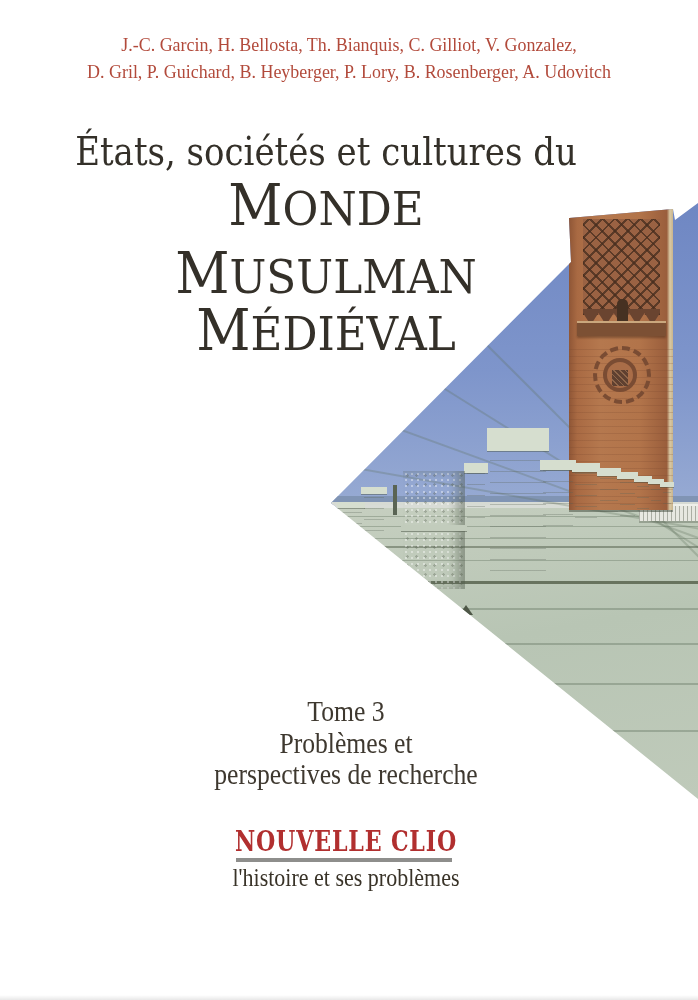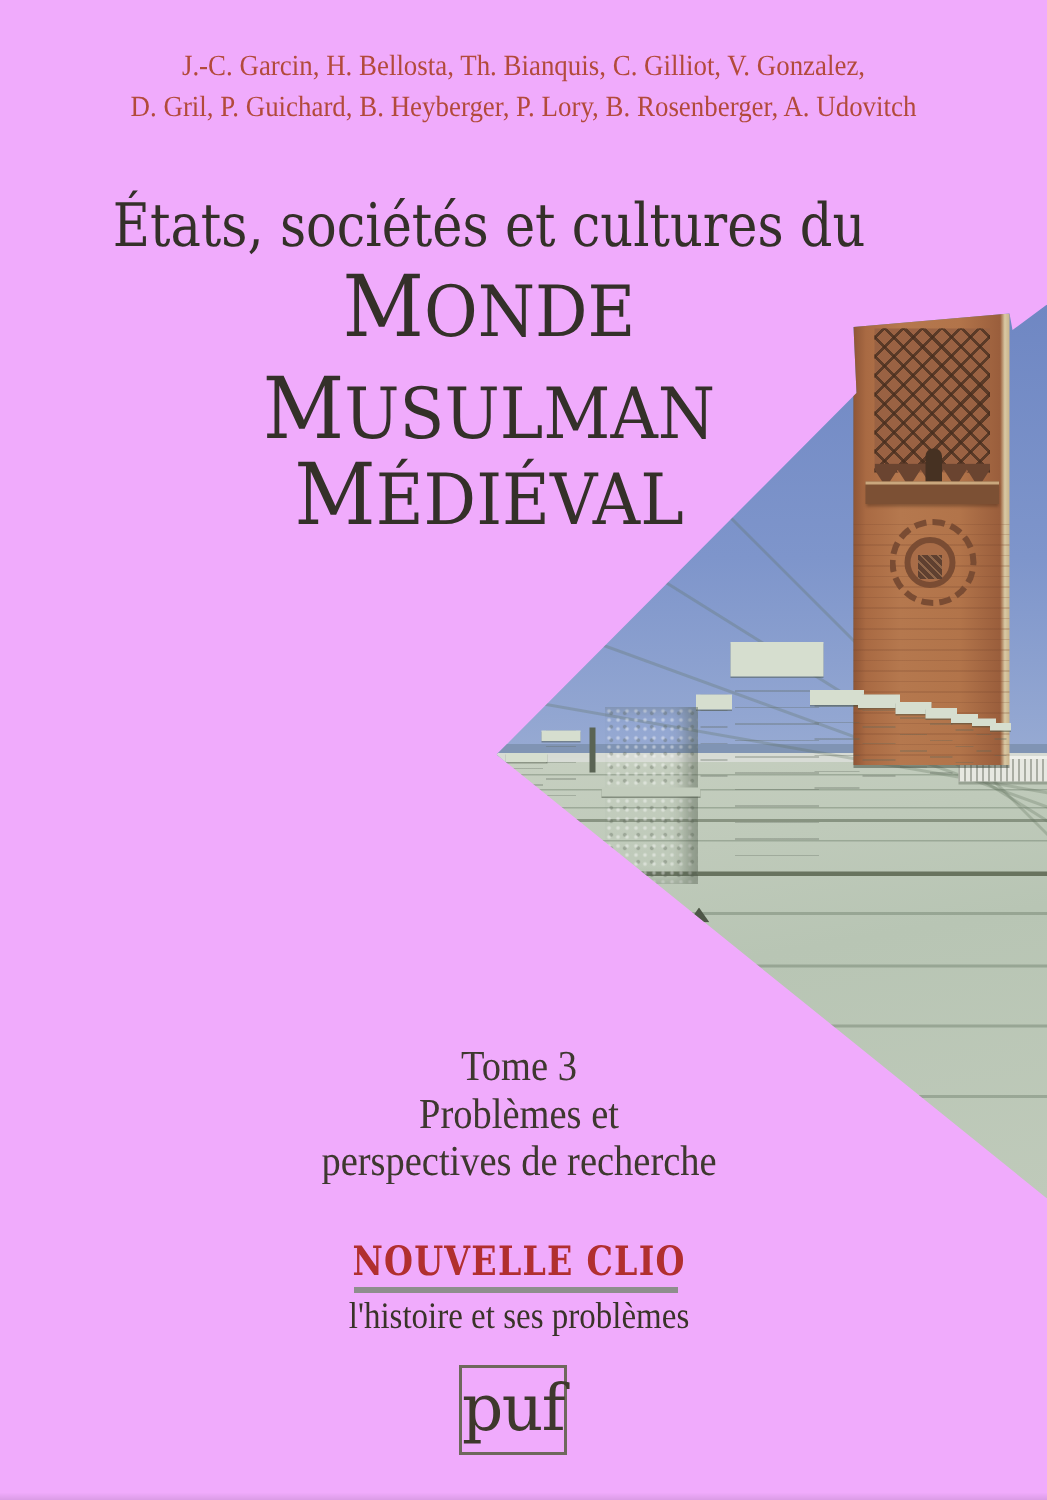--- a/index.html
+++ b/index.html
@@ -1,16 +1,16 @@
 <!DOCTYPE html>
 <html><head>
 <meta charset="utf-8">
 <style>
   html,body{margin:0;padding:0;background:#888;}
-  #page{position:relative;width:698px;height:1000px;margin:0 auto;background:#f0abfc;overflow:hidden;
+  #page{position:relative;width:698px;height:1000px;margin:0 auto;background:#ffffff;overflow:hidden;
         font-family:"Liberation Serif",serif;}
   .abs{position:absolute;}
   .ctr{text-align:center;}
 
   
   .authors{left:0;width:698px;top:31px;font-size:19.5px;line-height:27px;color:#b24a3b;
            transform:scaleX(.92);transform-origin:50% 0;}
   .title-intro{left:0;width:652px;top:128px;font-family:"DejaVu Serif",serif;font-size:40px;
                color:#343029;transform:scaleX(.85);transform-origin:50% 0;}
   .t-word{left:0;width:652px;text-align:center;font-family:"DejaVu Serif",serif;color:#343029;
@@ -163,18 +163,15 @@
   <div class="abs tome ctr">
     <div>Tome 3</div>
     <div>Problèmes et</div>
     <div>perspectives de recherche</div>
   </div>
 
   <div class="abs clio ctr">NOUVELLE CLIO</div>
   <div class="abs rule"></div>
   <div class="abs tagline ctr">l'histoire et ses problèmes</div>
 
-  <div class="abs puf-box">
-    <div class="puf-text">puf</div>
-  </div>
 
   <div class="abs bottom-shade"></div>
 </div>
 
 </body></html>

